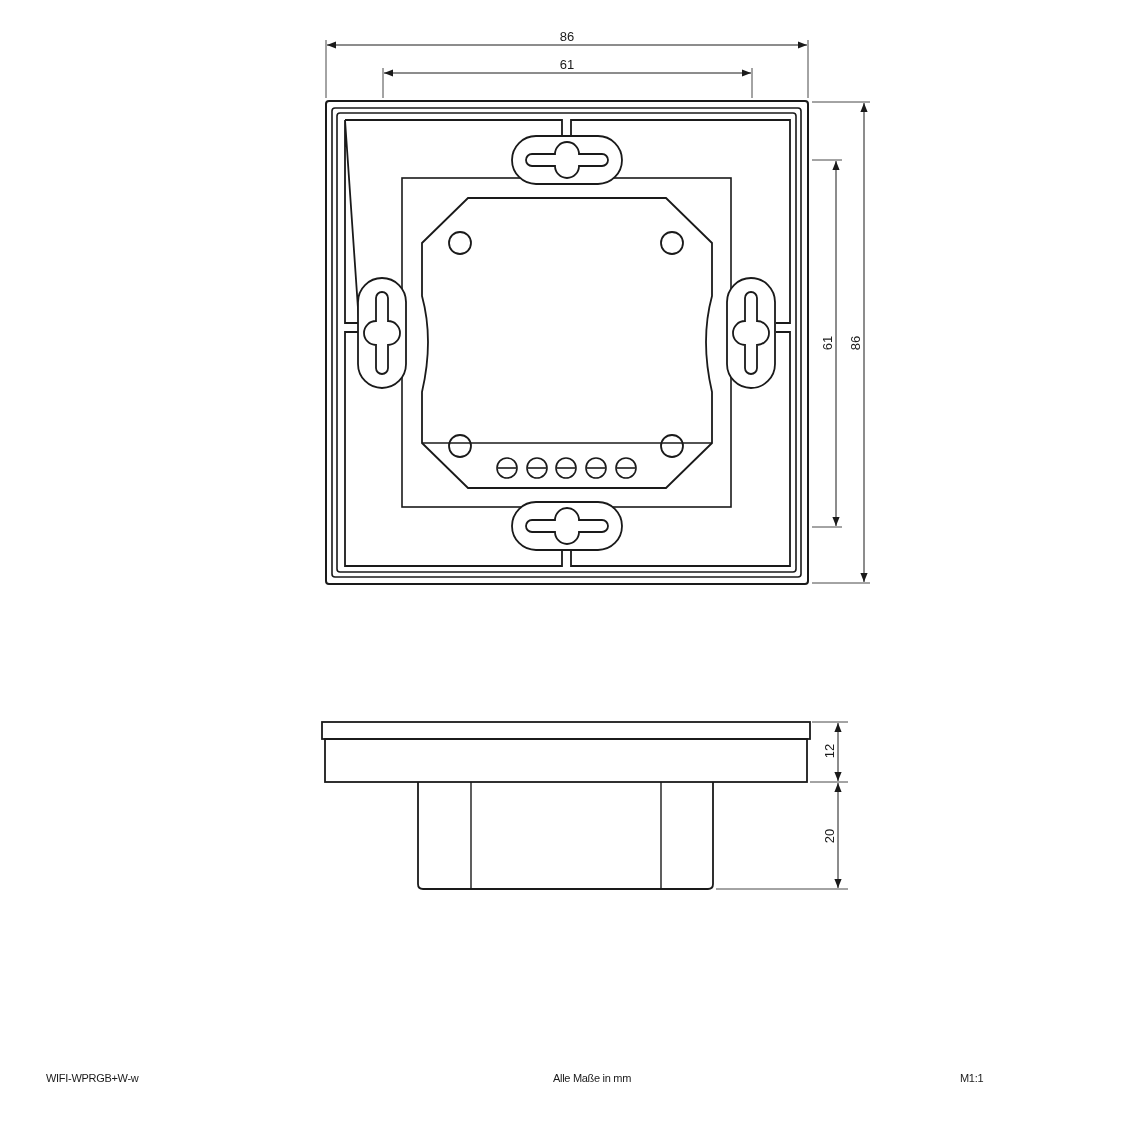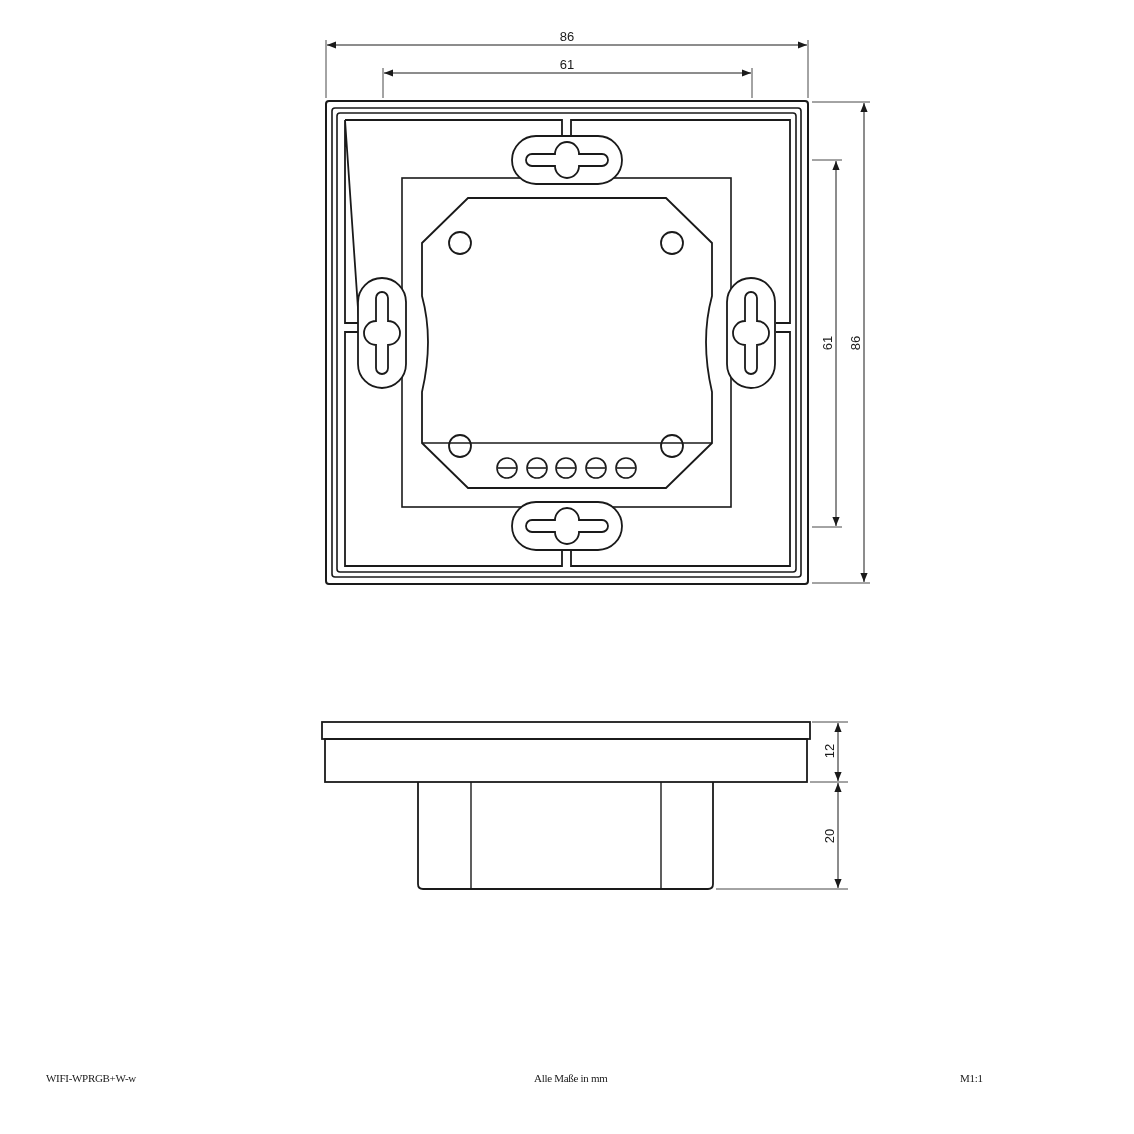--- a/index.html
+++ b/index.html
@@ -1,19 +1,19 @@
 <!DOCTYPE html>
 <html><head>
 <meta charset="utf-8">
 <style>
   html,body{margin:0;padding:0;background:#ffffff;}
   body{width:1134px;height:1134px;position:relative;overflow:hidden;font-family:"Liberation Sans",sans-serif;color:#1a1a1a;}
   svg{position:absolute;left:0;top:0;}
   .dim{font-family:"Liberation Sans",sans-serif;font-size:13px;fill:#1a1a1a;}
-  .footer{position:absolute;top:1072px;font-size:11px;letter-spacing:-0.3px;color:#1a1a1a;font-family:Liberation Serif, serif;}
+  .footer{position:absolute;top:1072px;font-size:11px;letter-spacing:-0.3px;color:#1a1a1a;}
 </style>
 </head>
 <body>
 
 <svg width="1134" height="1134" viewBox="0 0 1134 1134">
   <defs>
     <marker id="arr" viewBox="0 0 10 10" refX="10" refY="5" markerWidth="9" markerHeight="9" orient="auto-start-reverse">
       <path d="M0,1 L10,5 L0,9 z" fill="#1a1a1a"></path>
     </marker>
   </defs>
@@ -109,14 +109,14 @@
     <line x1="716" y1="889" x2="848" y2="889" stroke-width="0.8"></line>
     <line x1="838" y1="723" x2="838" y2="781" stroke-width="1" marker-start="url(#arr)" marker-end="url(#arr)"></line>
     <line x1="838" y1="783" x2="838" y2="888" stroke-width="1" marker-start="url(#arr)" marker-end="url(#arr)"></line>
   </g>
 
   <text class="dim" x="0" y="0" text-anchor="middle" transform="translate(834,751) rotate(-90)">12</text>
   <text class="dim" x="0" y="0" text-anchor="middle" transform="translate(834,836) rotate(-90)">20</text>
 </svg>
 
 <div class="footer" style="left:46px;">WIFI-WPRGB+W-w</div>
-<div class="footer" style="left:534px;">Alle Maße in mm</div>
+<div class="footer" style="left:553px;">Alle Maße in mm</div>
 <div class="footer" style="left:960px;">M1:1</div>
 
 </body></html>

